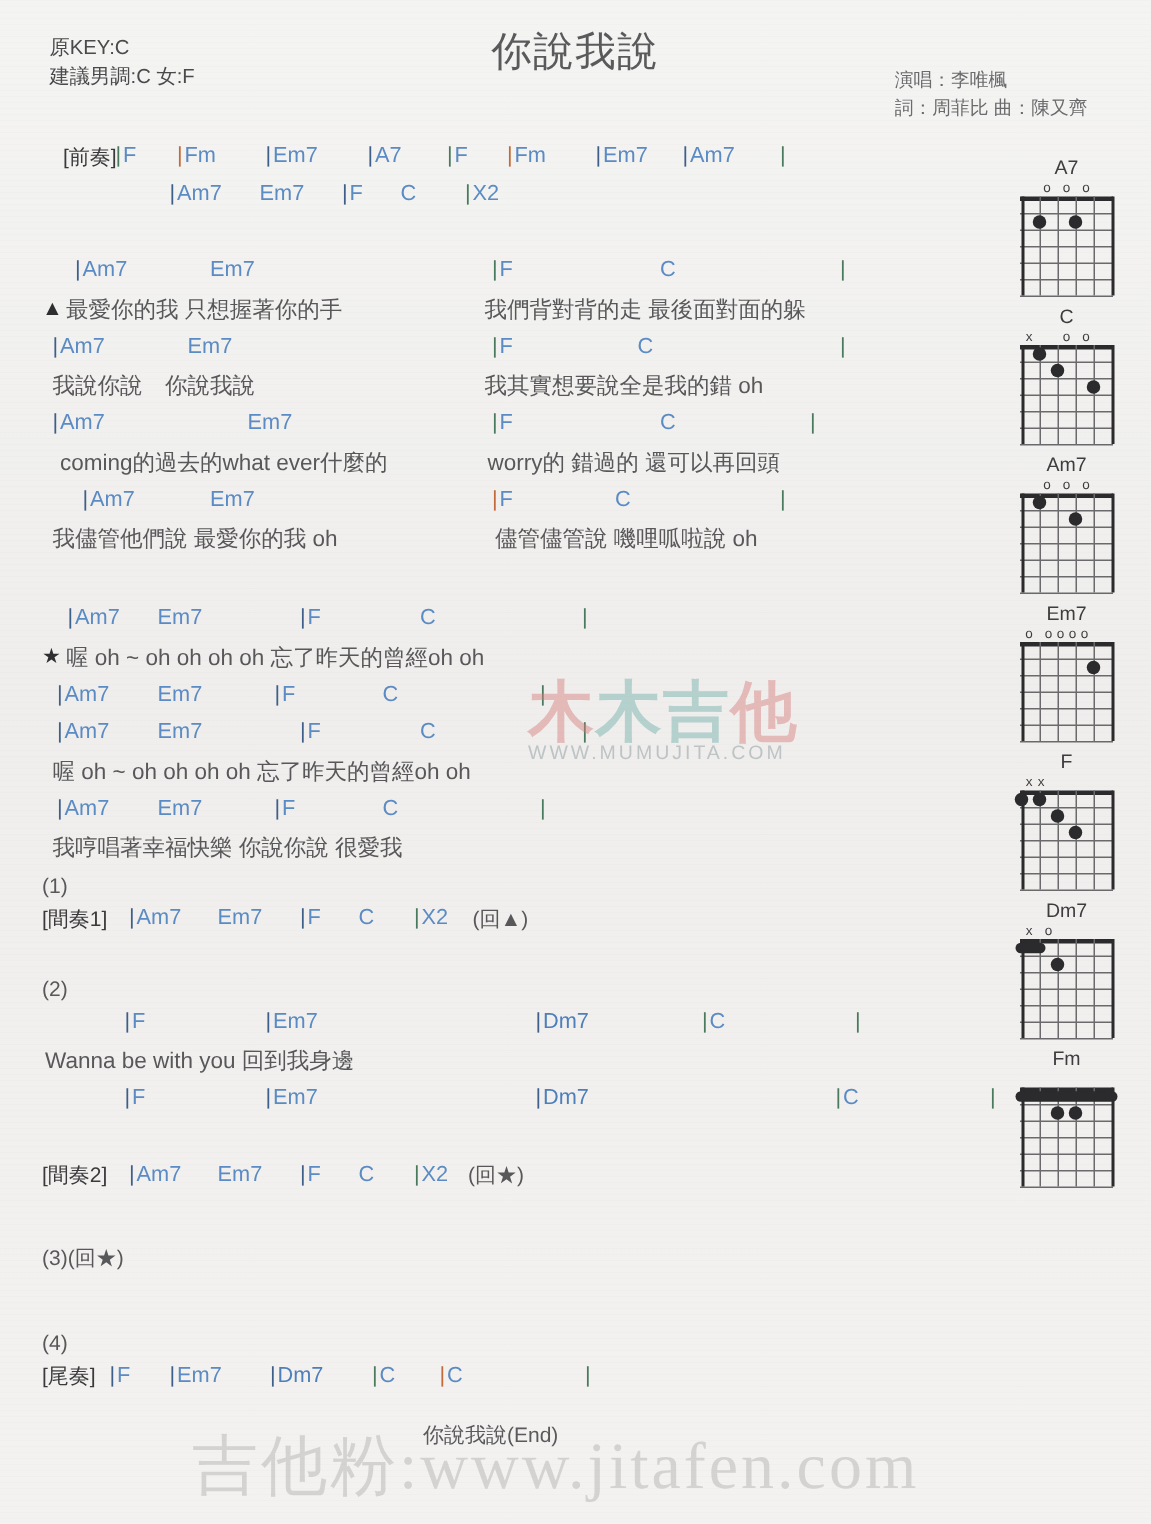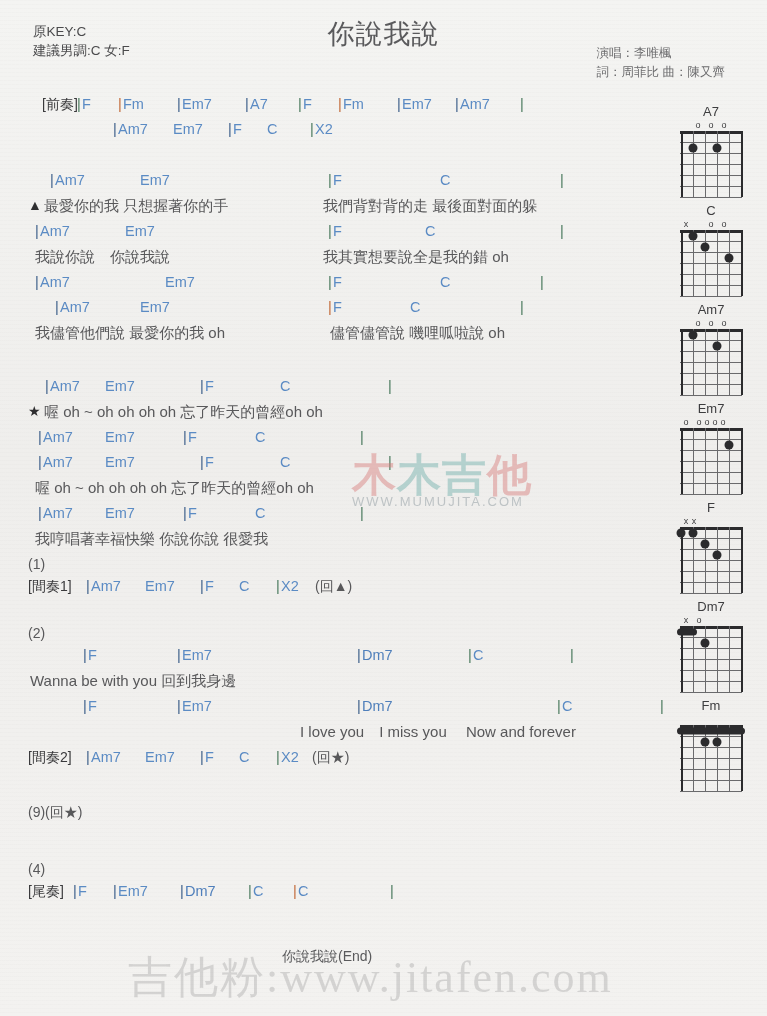--- a/index.html
+++ b/index.html
@@ -150,20 +150,24 @@
 
     <div class="row">
       <span class="tok bar-b bar" style="left:35px">|</span>
       <span class="tok chord" style="left:40px">Am7</span>
       <span class="tok chord" style="left:165px">Em7</span>
       <span class="tok bar" style="left:328px">|</span>
       <span class="tok chord" style="left:333px">F</span>
       <span class="tok chord" style="left:440px">C</span>
       <span class="tok bar" style="left:540px">|</span>
     </div>
+    <div class="row lyr">
+      <span class="tok lyric" style="left:40px">coming的過去的what ever什麼的</span>
+      <span class="tok lyric" style="left:325px">worry的 錯過的 還可以再回頭</span>
+    </div>
 
     <div class="row">
       <span class="tok bar-b bar" style="left:55px">|</span>
       <span class="tok chord" style="left:60px">Am7</span>
       <span class="tok chord" style="left:140px">Em7</span>
       <span class="tok bar-o bar" style="left:328px">|</span>
       <span class="tok chord" style="left:333px">F</span>
       <span class="tok chord" style="left:410px">C</span>
       <span class="tok bar" style="left:520px">|</span>
     </div>
@@ -266,40 +270,39 @@
       <span class="tok chord" style="left:88px">F</span>
       <span class="tok bar-b bar" style="left:177px">|</span>
       <span class="tok chord" style="left:182px">Em7</span>
       <span class="tok bar-b bar" style="left:357px">|</span>
       <span class="tok chord chord-dm" style="left:362px">Dm7</span>
       <span class="tok bar" style="left:557px">|</span>
       <span class="tok chord" style="left:562px">C</span>
       <span class="tok bar" style="left:660px">|</span>
     </div>
     <div class="row lyr">
-      <span class="tok lyric" style="left:300px">I love you　I miss you　 Now and forever</span>
     </div>
 
     <div class="row">
       <span class="tok sect" style="left:28px">[間奏2]</span>
       <span class="tok bar-b bar" style="left:86px">|</span>
       <span class="tok chord" style="left:91px">Am7</span>
       <span class="tok chord" style="left:145px">Em7</span>
       <span class="tok bar-b bar" style="left:200px">|</span>
       <span class="tok chord" style="left:205px">F</span>
       <span class="tok chord" style="left:239px">C</span>
       <span class="tok bar" style="left:276px">|</span>
       <span class="tok chord" style="left:281px">X2</span>
       <span class="tok plain" style="left:312px">(回★)</span>
     </div>
 
     <div style="height:30px"></div>
 
     <div class="row">
-      <span class="tok plain" style="left:28px">(9)(回★)</span>
+      <span class="tok plain" style="left:28px">(3)(回★)</span>
     </div>
 
     <div style="height:32px"></div>
 
     <div class="row" style="height:22px">
       <span class="tok plain" style="left:28px">(4)</span>
     </div>
 
     <div class="row">
       <span class="tok sect" style="left:28px">[尾奏]</span>

